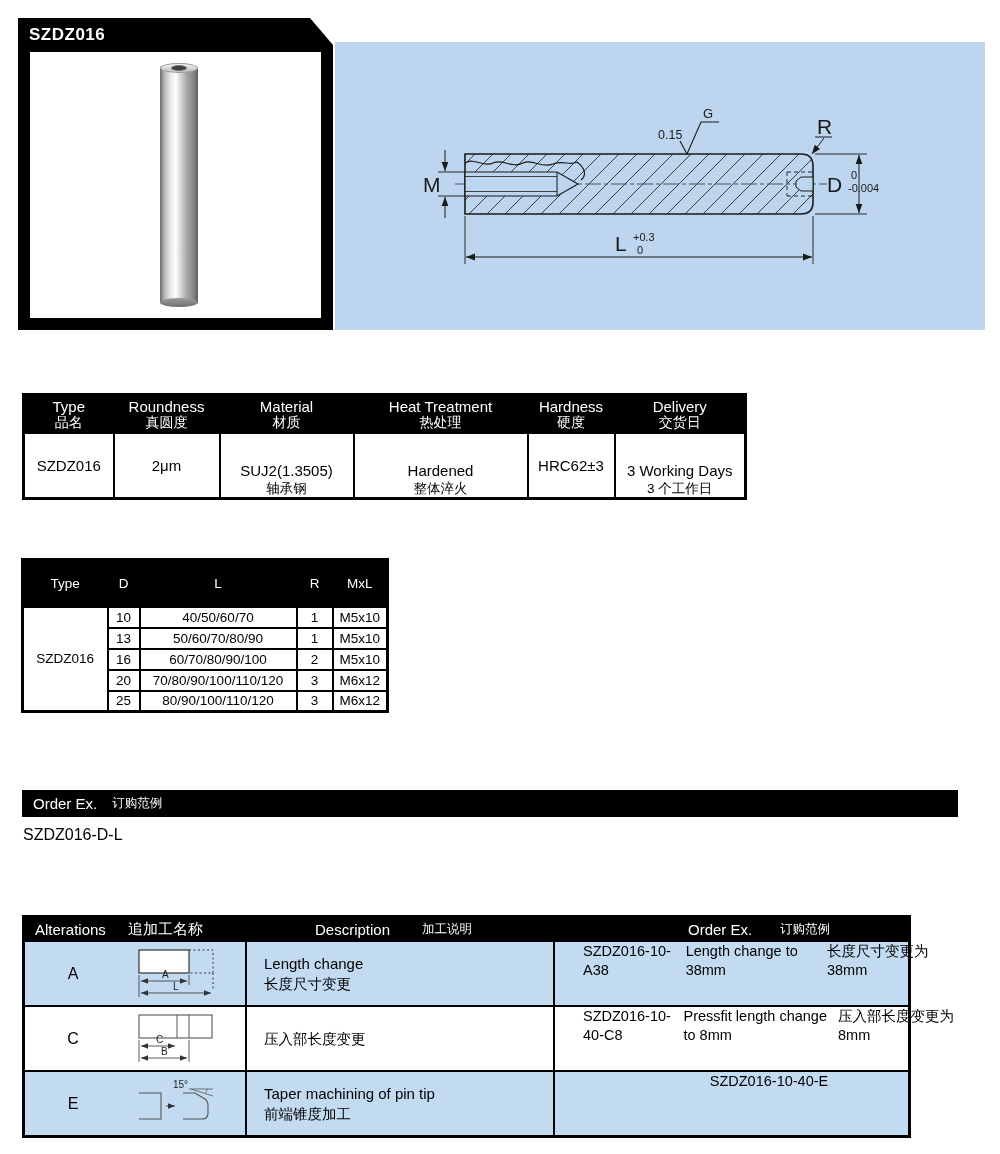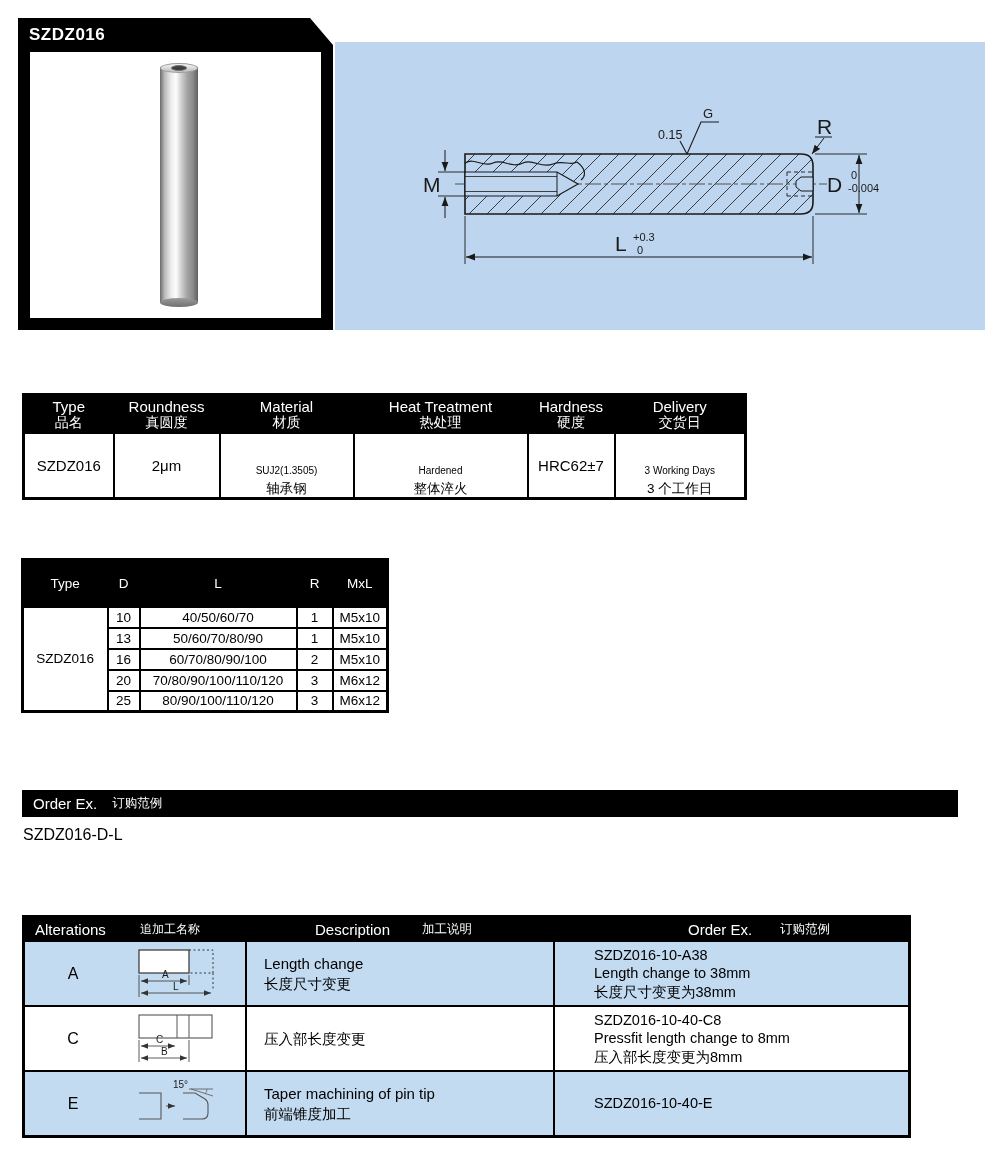--- a/index.html
+++ b/index.html
@@ -28,57 +28,57 @@
 
   
   .spec-table { position:absolute; left:22px; top:393px; border-collapse:collapse; table-layout:fixed; }
   .spec-table td, .spec-table th { border:2px solid #000; text-align:center; vertical-align:middle; }
   .spec-table { border:3px solid #000; }
   .spec-table th { background:#000; color:#fff; font-weight:normal; height:38px; border-color:#000; }
   .spec-table td { height:64px; font-size:15px; background:#fff; }
   .hdr-en { font-size:15px; line-height:17px; }
   .hdr-zh { font-size:14px; line-height:15px; }
   .cell-zh { font-size:13.5px; line-height:17px; }
-  .cell-en2 { font-size:10px; line-height:18px;margin-top:28px; }
+  .cell-en2 { font-size:15px; line-height:18px;margin-top:28px; }
 
   
   .size-table { position:absolute; left:21px; top:558px; border-collapse:collapse; table-layout:fixed; border:3px solid #000; }
   .size-table th { background:#000; color:#fff; font-weight:normal; height:47px; font-size:13.5px; border:2px solid #000; }
   .size-table td { border:2px solid #000; height:21px; font-size:13.5px; text-align:center; background:#fff; }
   .size-table td.lcol { text-align:center; }
   .size-table td.typecell { font-size:13.5px; }
 
   
   .black-bar { position:absolute; left:22px; width:936px; height:27px; background:#000; color:#fff; display:flex; align-items:center; }
   .bar-en { font-size:15px; margin-left:11px; }
   .bar-zh { font-size:12.5px; margin-left:15px; }
   .order-code { position:absolute; left:23px; top:826px; font-size:16px; }
 
   
   .alt-table { position:absolute; left:22px; top:915px; width:889px; border:3px solid #000; border-top:none; }
   .alt-header { position:relative; height:27px; background:#000; color:#fff; margin:0 -1px; }
   .alt-header span { position:absolute; top:50%; transform:translateY(-50%); }
   .ah-alterations { left:11px; font-size:15px; }
-  .ah-alterations-zh { left:116px; font-size:12px; }
+  .ah-alterations-zh { left:104px; font-size:15px; }
   .ah-description { left:291px; font-size:15px; }
   .ah-description-zh { left:398px; font-size:12.5px; }
   .ah-order { left:664px; font-size:15px; }
   .ah-order-zh { left:756px; font-size:12.5px; }
   .alt-row { display:grid; grid-template-columns:220px 308px 402px; border-top:2px solid #000; }
   .alt-row.blue { background:#c3dbf1; }
   .alt-row.white { background:#fff; }
   .alt-cell { min-height:63px; }
   .alt-cell.c2, .alt-cell.c3 { border-left:2px solid #000000; }
   .alt-c1 { display:flex; align-items:center; }
   .alt-letter { width:96px; text-align:center; font-size:16px; }
   .alt-diagram { margin-left:8px; }
   .alt-c2 { display:flex; flex-direction:column; justify-content:center; padding-left:17px; }
   .desc-en { font-size:15px; line-height:20px; }
   .desc-zh { font-size:14.5px; line-height:20px; }
-  .alt-c3 { display:flex; flex-direction:column; justify-content:center; padding-left:39px; }
+  .alt-c3 { display:flex; justify-content:center; padding-left:28px; }
   .ord-line { font-size:14.5px; line-height:18.5px; }
   .diag-label { font-family:"Liberation Sans",sans-serif; font-size:10px; fill:#1a1a1a; }
 </style>
 </head>
 <body>
 
 <div class="page">
 
   <div class="photo-frame">
     <div class="frame-title">SZDZ016</div>
@@ -187,21 +187,21 @@
       <td>SZDZ016</td>
       <td>2μm</td>
       <td>
             <div class="cell-en2">SUJ2(1.3505)</div>
             <div class="cell-zh">轴承钢</div>
           </td>
       <td>
             <div class="cell-en2">Hardened</div>
             <div class="cell-zh">整体淬火</div>
           </td>
-      <td>HRC62±7</td>
+      <td>HRC62±3</td>
       <td>
             <div class="cell-en2">3 Working Days</div>
             <div class="cell-zh">3 个工作日</div>
           </td>
     </tr>
   </tbody>
     </table>
 
   <table class="size-table">
     <colgroup>

